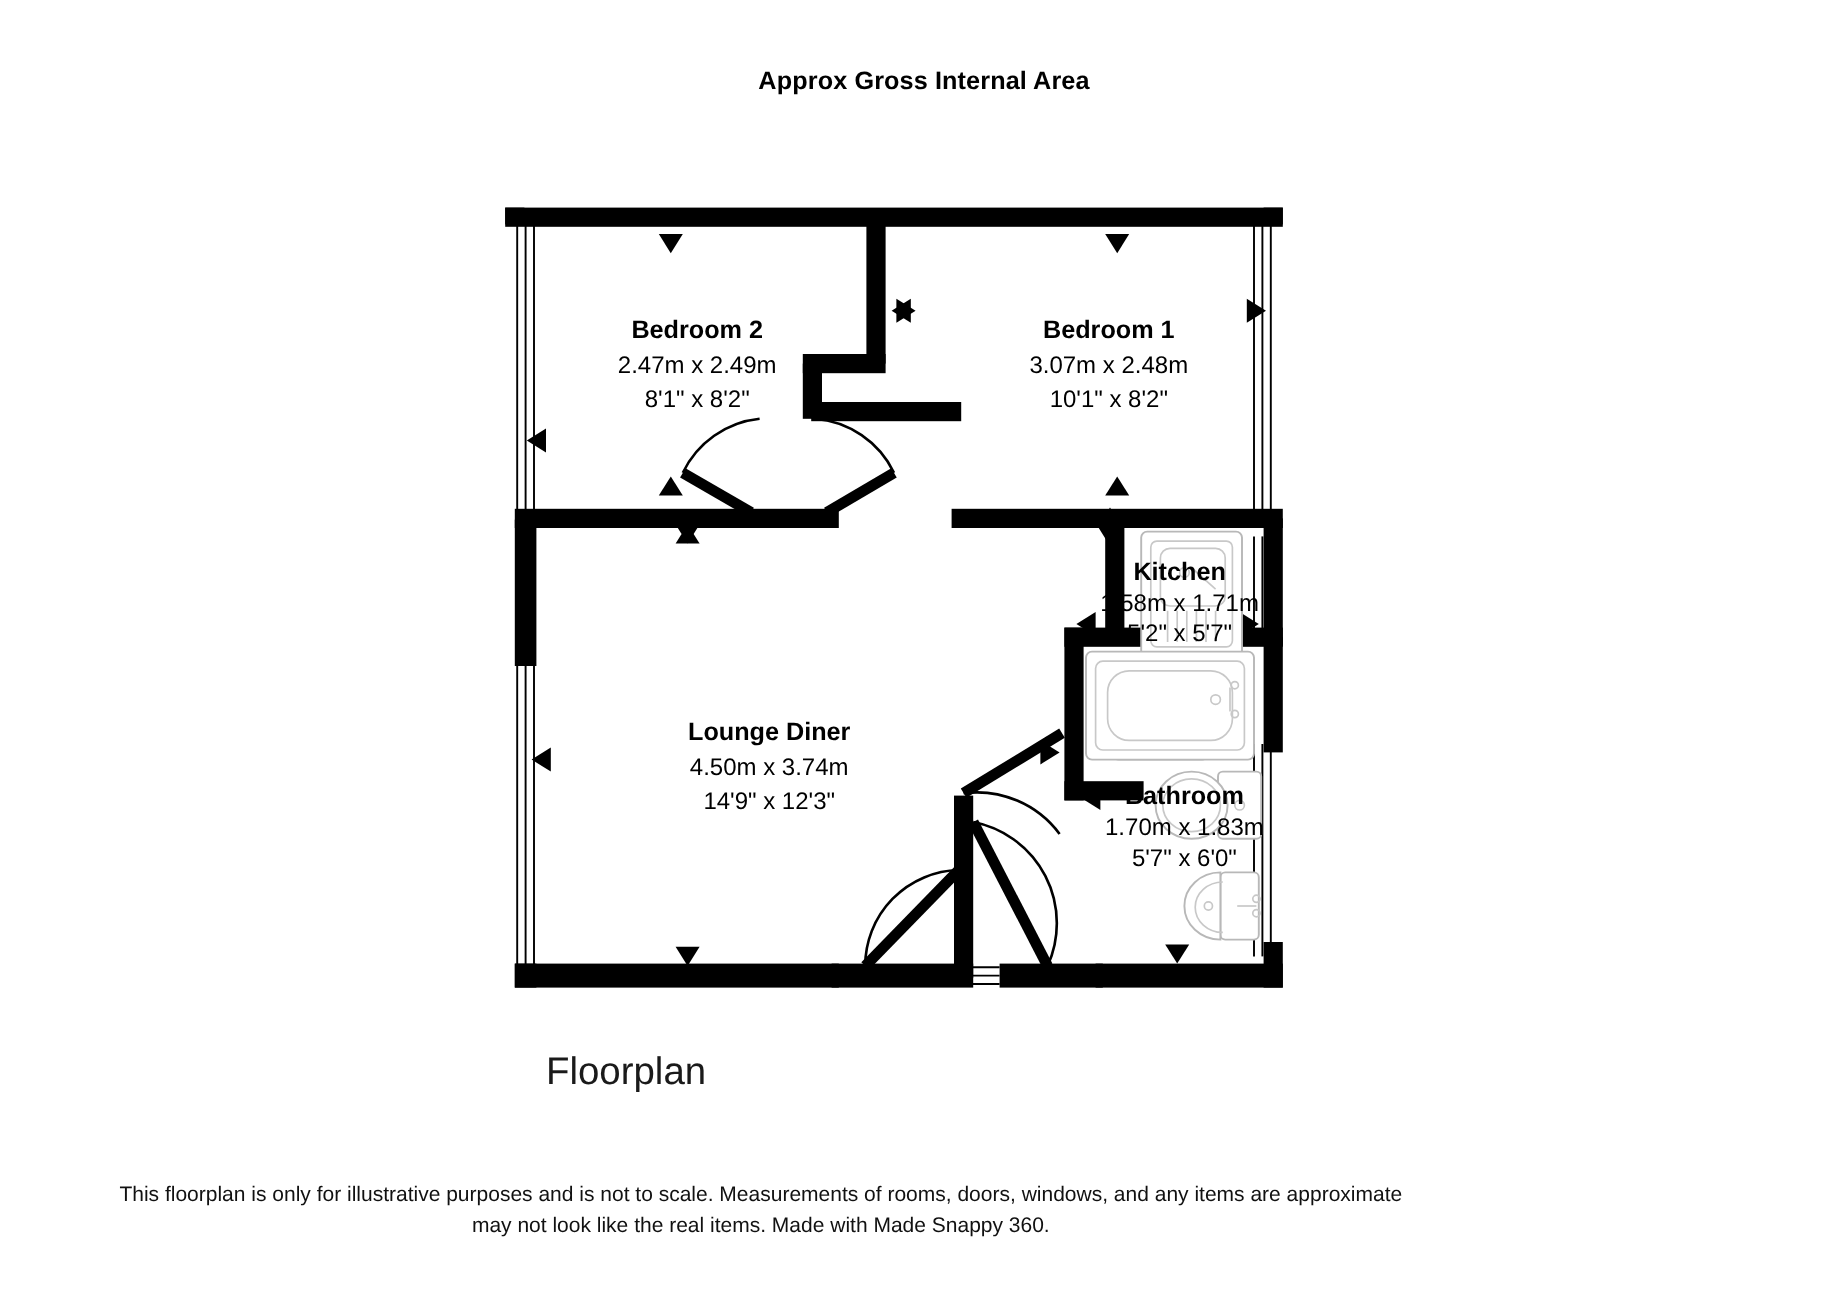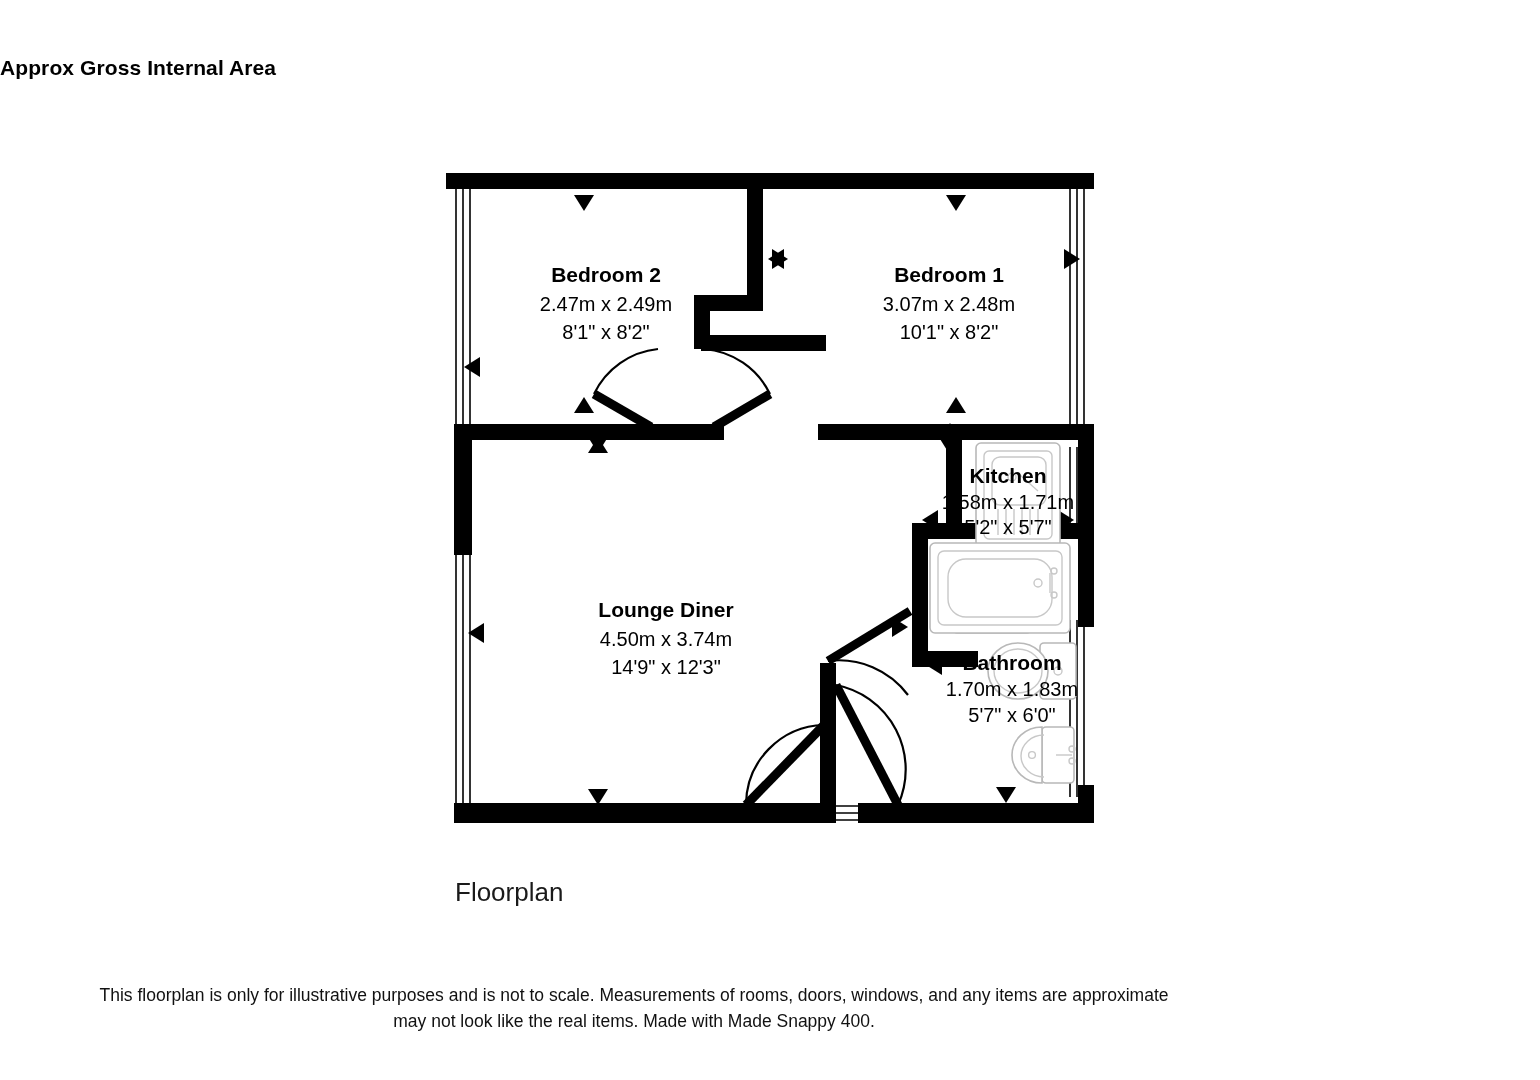--- a/index.html
+++ b/index.html
@@ -18,46 +18,46 @@
   #page {
     position: relative;
     width: 1540px;
     height: 1080px;
   }
   .header-block {
     position: absolute;
     top: 54px;
     left: 0;
     width: 1540px;
-    text-align: left;
+    text-align: center;
   }
   .header-line {
     font-size: 21px;
     font-weight: bold;
     line-height: 27px;
     letter-spacing: 0.1px;
   }
   .plan-wrap {
     position: absolute;
     top: 165px;
-    left: 446px;
+    left: 421px;
     width: 690px;
     height: 680px;
   }
   svg.plan {
     display: block;
     width: 690px;
     height: 680px;
     overflow: visible;
   }
   .caption {
     position: absolute;
     left: 455px;
     top: 872px;
-    font-size: 26px;
+    font-size: 32px;
     line-height: 40px;
     color: #1a1a1a;
   }
   .disclaimer {
     position: absolute;
     left: 0;
     top: 982px;
     width: 1268px;
     text-align: center;
     font-size: 17.5px;
@@ -331,16 +331,16 @@
         <text class="rmdim" x="566" y="557">5'7" x 6'0"</text>
       </g>
 
     </svg>
   </div>
 
   <div class="caption">Floorplan</div>
 
   <div class="disclaimer">
     <span class="dline">This floorplan is only for illustrative purposes and is not to scale. Measurements of rooms, doors, windows, and any items are approximate</span>
-    <span class="dline">may not look like the real items. Made with Made Snappy 400.</span>
+    <span class="dline">may not look like the real items. Made with Made Snappy 360.</span>
   </div>
 
 </div>
 
 </body></html>

